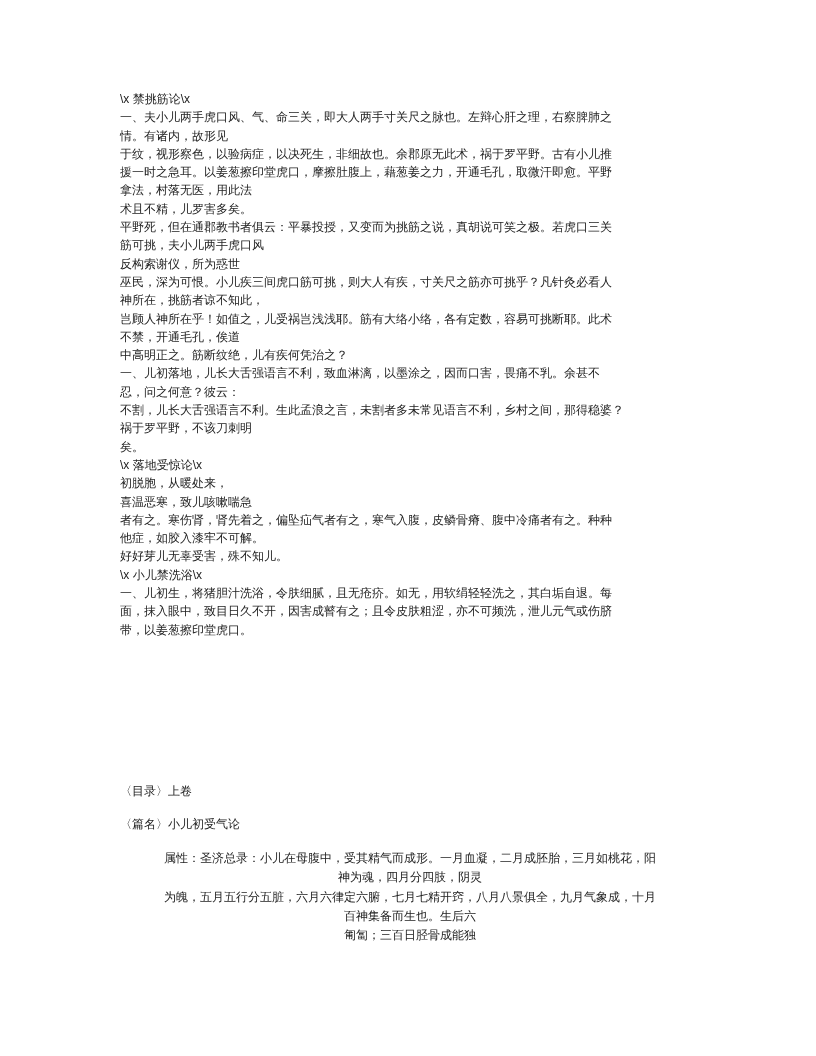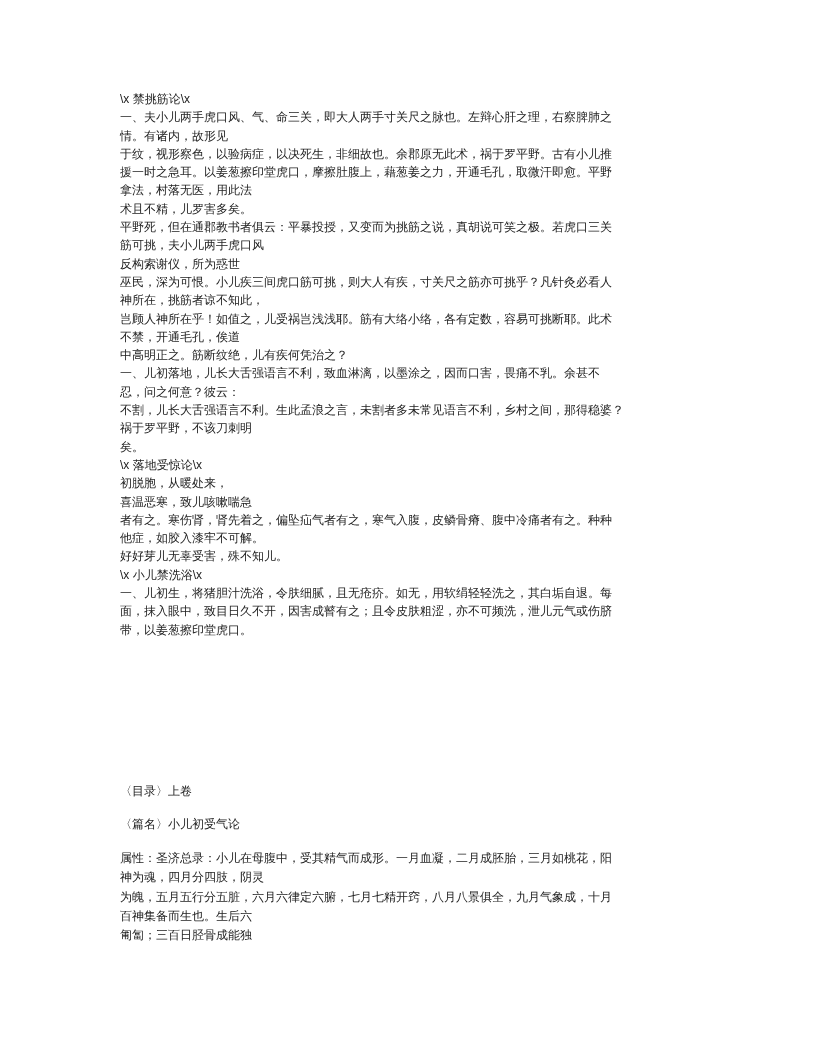--- a/index.html
+++ b/index.html
@@ -1,21 +1,21 @@
 <!DOCTYPE html>
 <html><head>
 <meta charset="utf-8">
 <style>
   html, body { margin: 0; padding: 0; background: #ffffff; }
   body { width: 816px; height: 1056px; position: relative; overflow: hidden; }
   .page { position: absolute; left: 120px; top: 90px; width: 580px; color: #222; font-family: Liberation Sans, sans-serif; font-size: 12px; }
   .block1 .line { line-height: 18.3px; white-space: nowrap; }
   .block2 { position: absolute; top: 676px; left: 0; width: 580px; margin-top: 16px; }
   .block2 .para { line-height: 19.4px; margin: 0 0 14px 0; }
-  .block2 .line { white-space: nowrap; line-height: 19.4px; }
+  .block2 .line { white-space: nowrap; line-height: 19.4px; text-align: center; }
 </style>
 </head>
 <body>
 
 <div class="page">
   <div class="block1" id="block1">
       <div class="line">\x 禁挑筋论\x</div>
       <div class="line">一、夫小儿两手虎口风、气、命三关，即大人两手寸关尺之脉也。左辩心肝之理，右察脾肺之</div>
       <div class="line">情。有诸内，故形见</div>
       <div class="line">于纹，视形察色，以验病症，以决死生，非细故也。余郡原无此术，祸于罗平野。古有小儿推</div>

